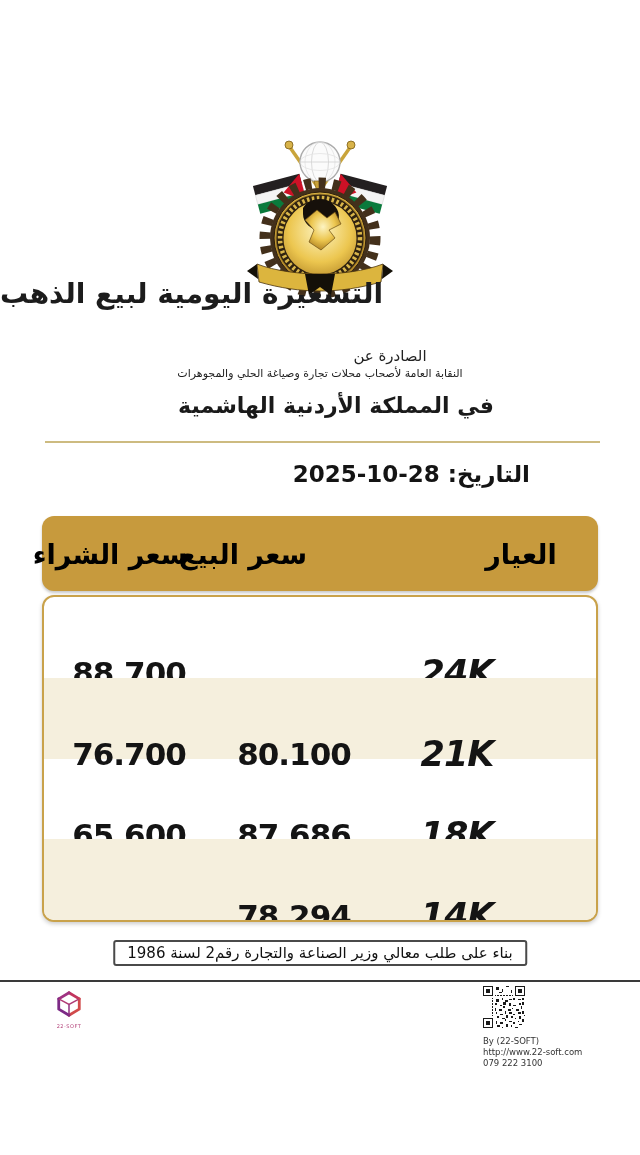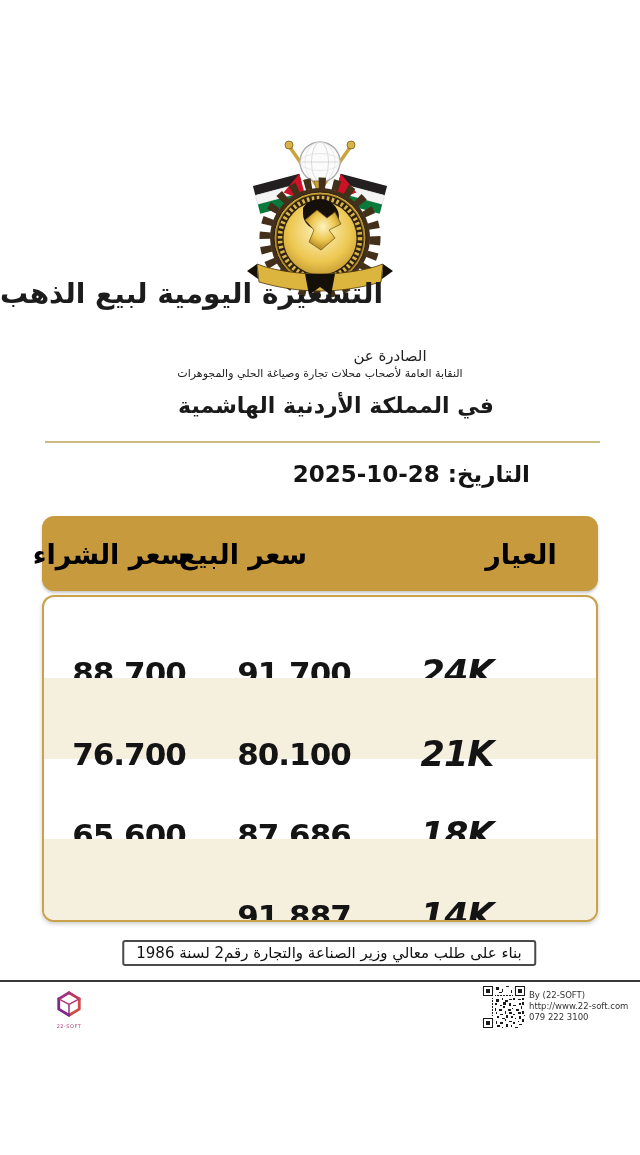--- a/index.html
+++ b/index.html
@@ -39,27 +39,27 @@
   .t-row.alt{background:#f5efdd;}
   .t-row span{position:absolute;top:50%;transform:translate(-50%,-50%);
               font-weight:700;color:#141414;letter-spacing:-1px;white-space:nowrap;margin-top:36px;}
   .c-karat{left:413px;font-size:35px;font-style:italic;}
   .c-sell{left:250px;font-size:31px;}
   .c-buy{left:85px;font-size:31px;}
 
   
   .note-box{position:absolute;top:940px;left:50%;transform:translateX(-50%);
             border:2px solid #4a4a4a;border-radius:3px;padding:2px 12px;
-            font-size:15px;color:#111;direction:rtl;white-space:nowrap;background:#fff;margin-left:9px;}
+            font-size:15px;color:#111;direction:rtl;white-space:nowrap;background:#fff;}
   .bottom-line{position:absolute;top:980px;left:0;width:640px;height:2px;background:#3a3a3a;}
 
   .cube-logo{position:absolute;top:990px;left:50px;width:38px;text-align:center;}
   .cube-caption{font-size:5px;color:#b5477d;letter-spacing:.5px;margin-top:1px;}
 
-  .qr-block{position:absolute;top:986px;left:483px;display:flex;gap:4px;align-items:flex-start;}
+  .qr-block{position:absolute;top:986px;left:483px;display:flex;gap:4px;align-items:flex-start;flex-direction:column;}
   .credit-lines{font-size:8.5px;line-height:11px;color:#333;padding-top:4px;white-space:nowrap;}
 </style>
 </head>
 <body>
 
 <div class="page">
 
   <svg class="emblem" width="150" height="160" viewBox="0 0 150 160">
     <defs>
       <radialGradient id="gGold" cx="50%" cy="42%" r="62%">
@@ -133,36 +133,35 @@
 
   <div class="gold-header">
     <span class="h-karat">العيار</span>
     <span class="h-sell">سعر البيع</span>
     <span class="h-buy">سعر الشراء</span>
   </div>
 
   <div class="table-body">
     <div class="t-row">
       <span class="c-karat">24K</span>
-      <span class="c-sell">91.700</span>
       <span class="c-buy">88.700</span>
     </div>
     <div class="t-row alt">
       <span class="c-karat">21K</span>
       <span class="c-sell">80.100</span>
       <span class="c-buy">76.700</span>
     </div>
     <div class="t-row">
       <span class="c-karat">18K</span>
       <span class="c-sell">87.686</span>
       <span class="c-buy">65.600</span>
     </div>
     <div class="t-row alt">
       <span class="c-karat">14K</span>
-      <span class="c-sell">91.887</span>
+      <span class="c-sell">78.294</span>
     </div>
   </div>
 
   <div class="note-box">بناء على طلب معالي وزير الصناعة والتجارة رقم2 لسنة 1986</div>
 
   <div class="bottom-line"></div>
 
   <div class="cube-logo">
     <svg width="30" height="28" viewBox="0 0 30 30">
       <g fill="none" stroke-linejoin="round" stroke-linecap="round" stroke-width="3">

